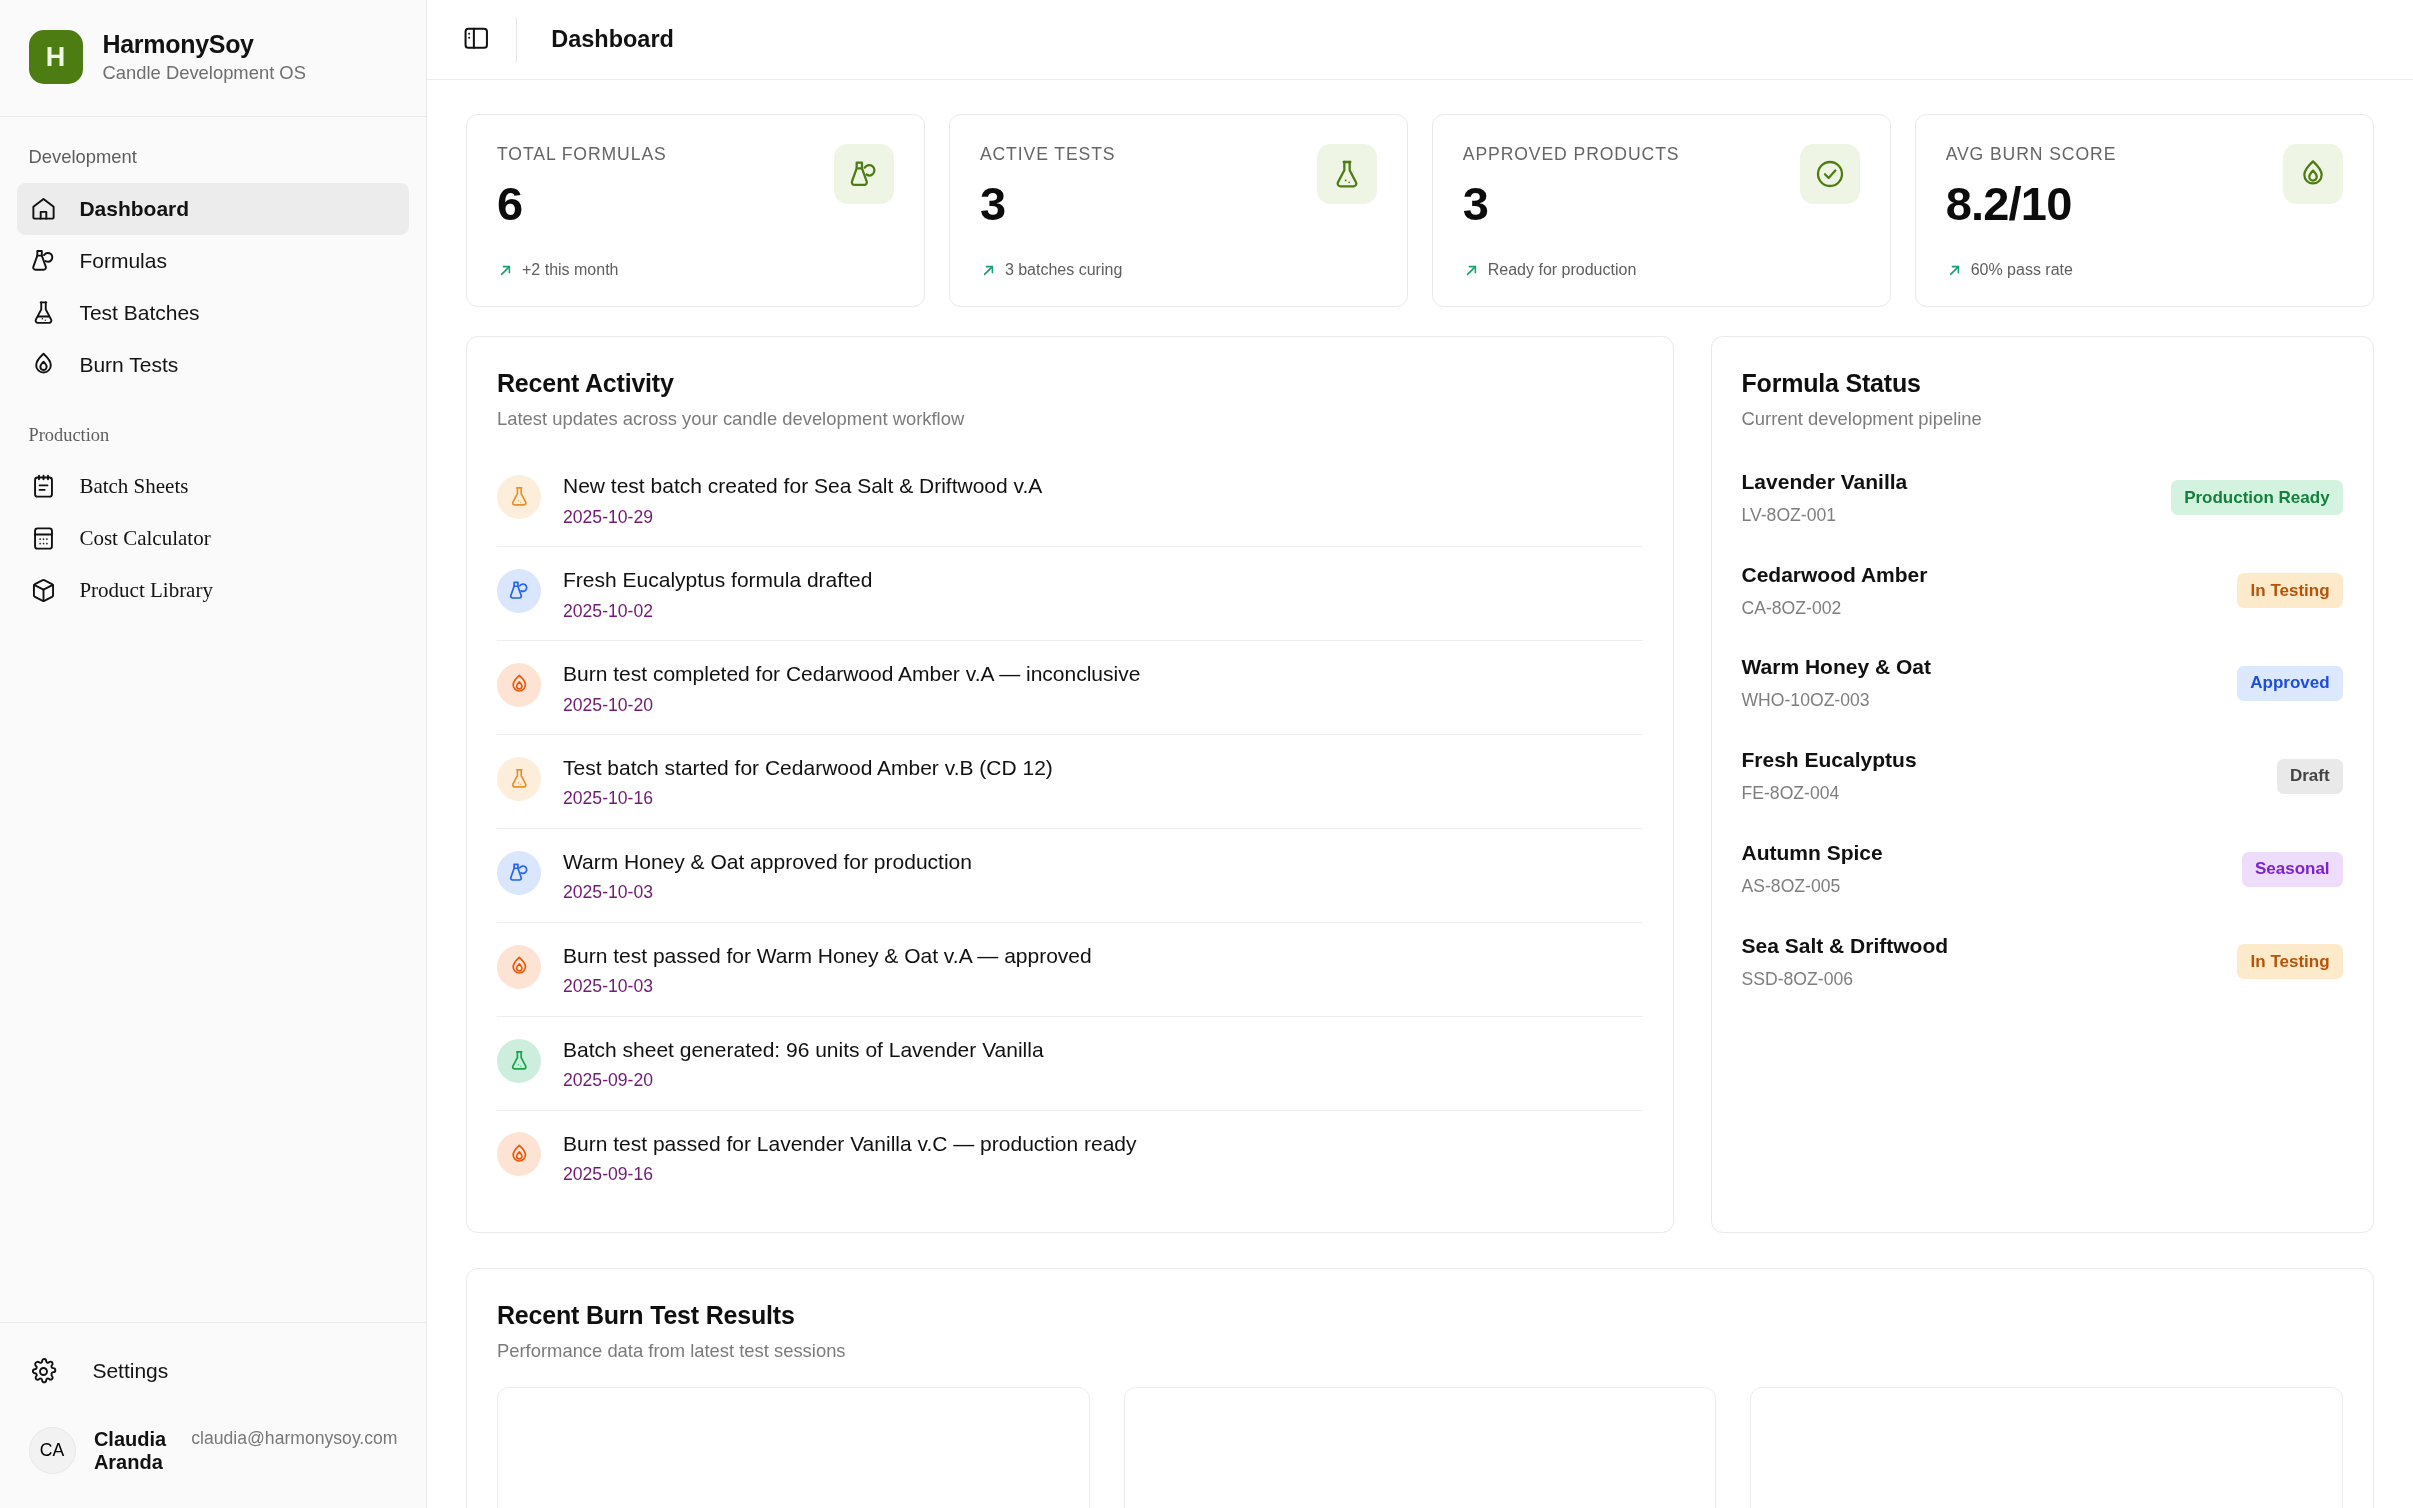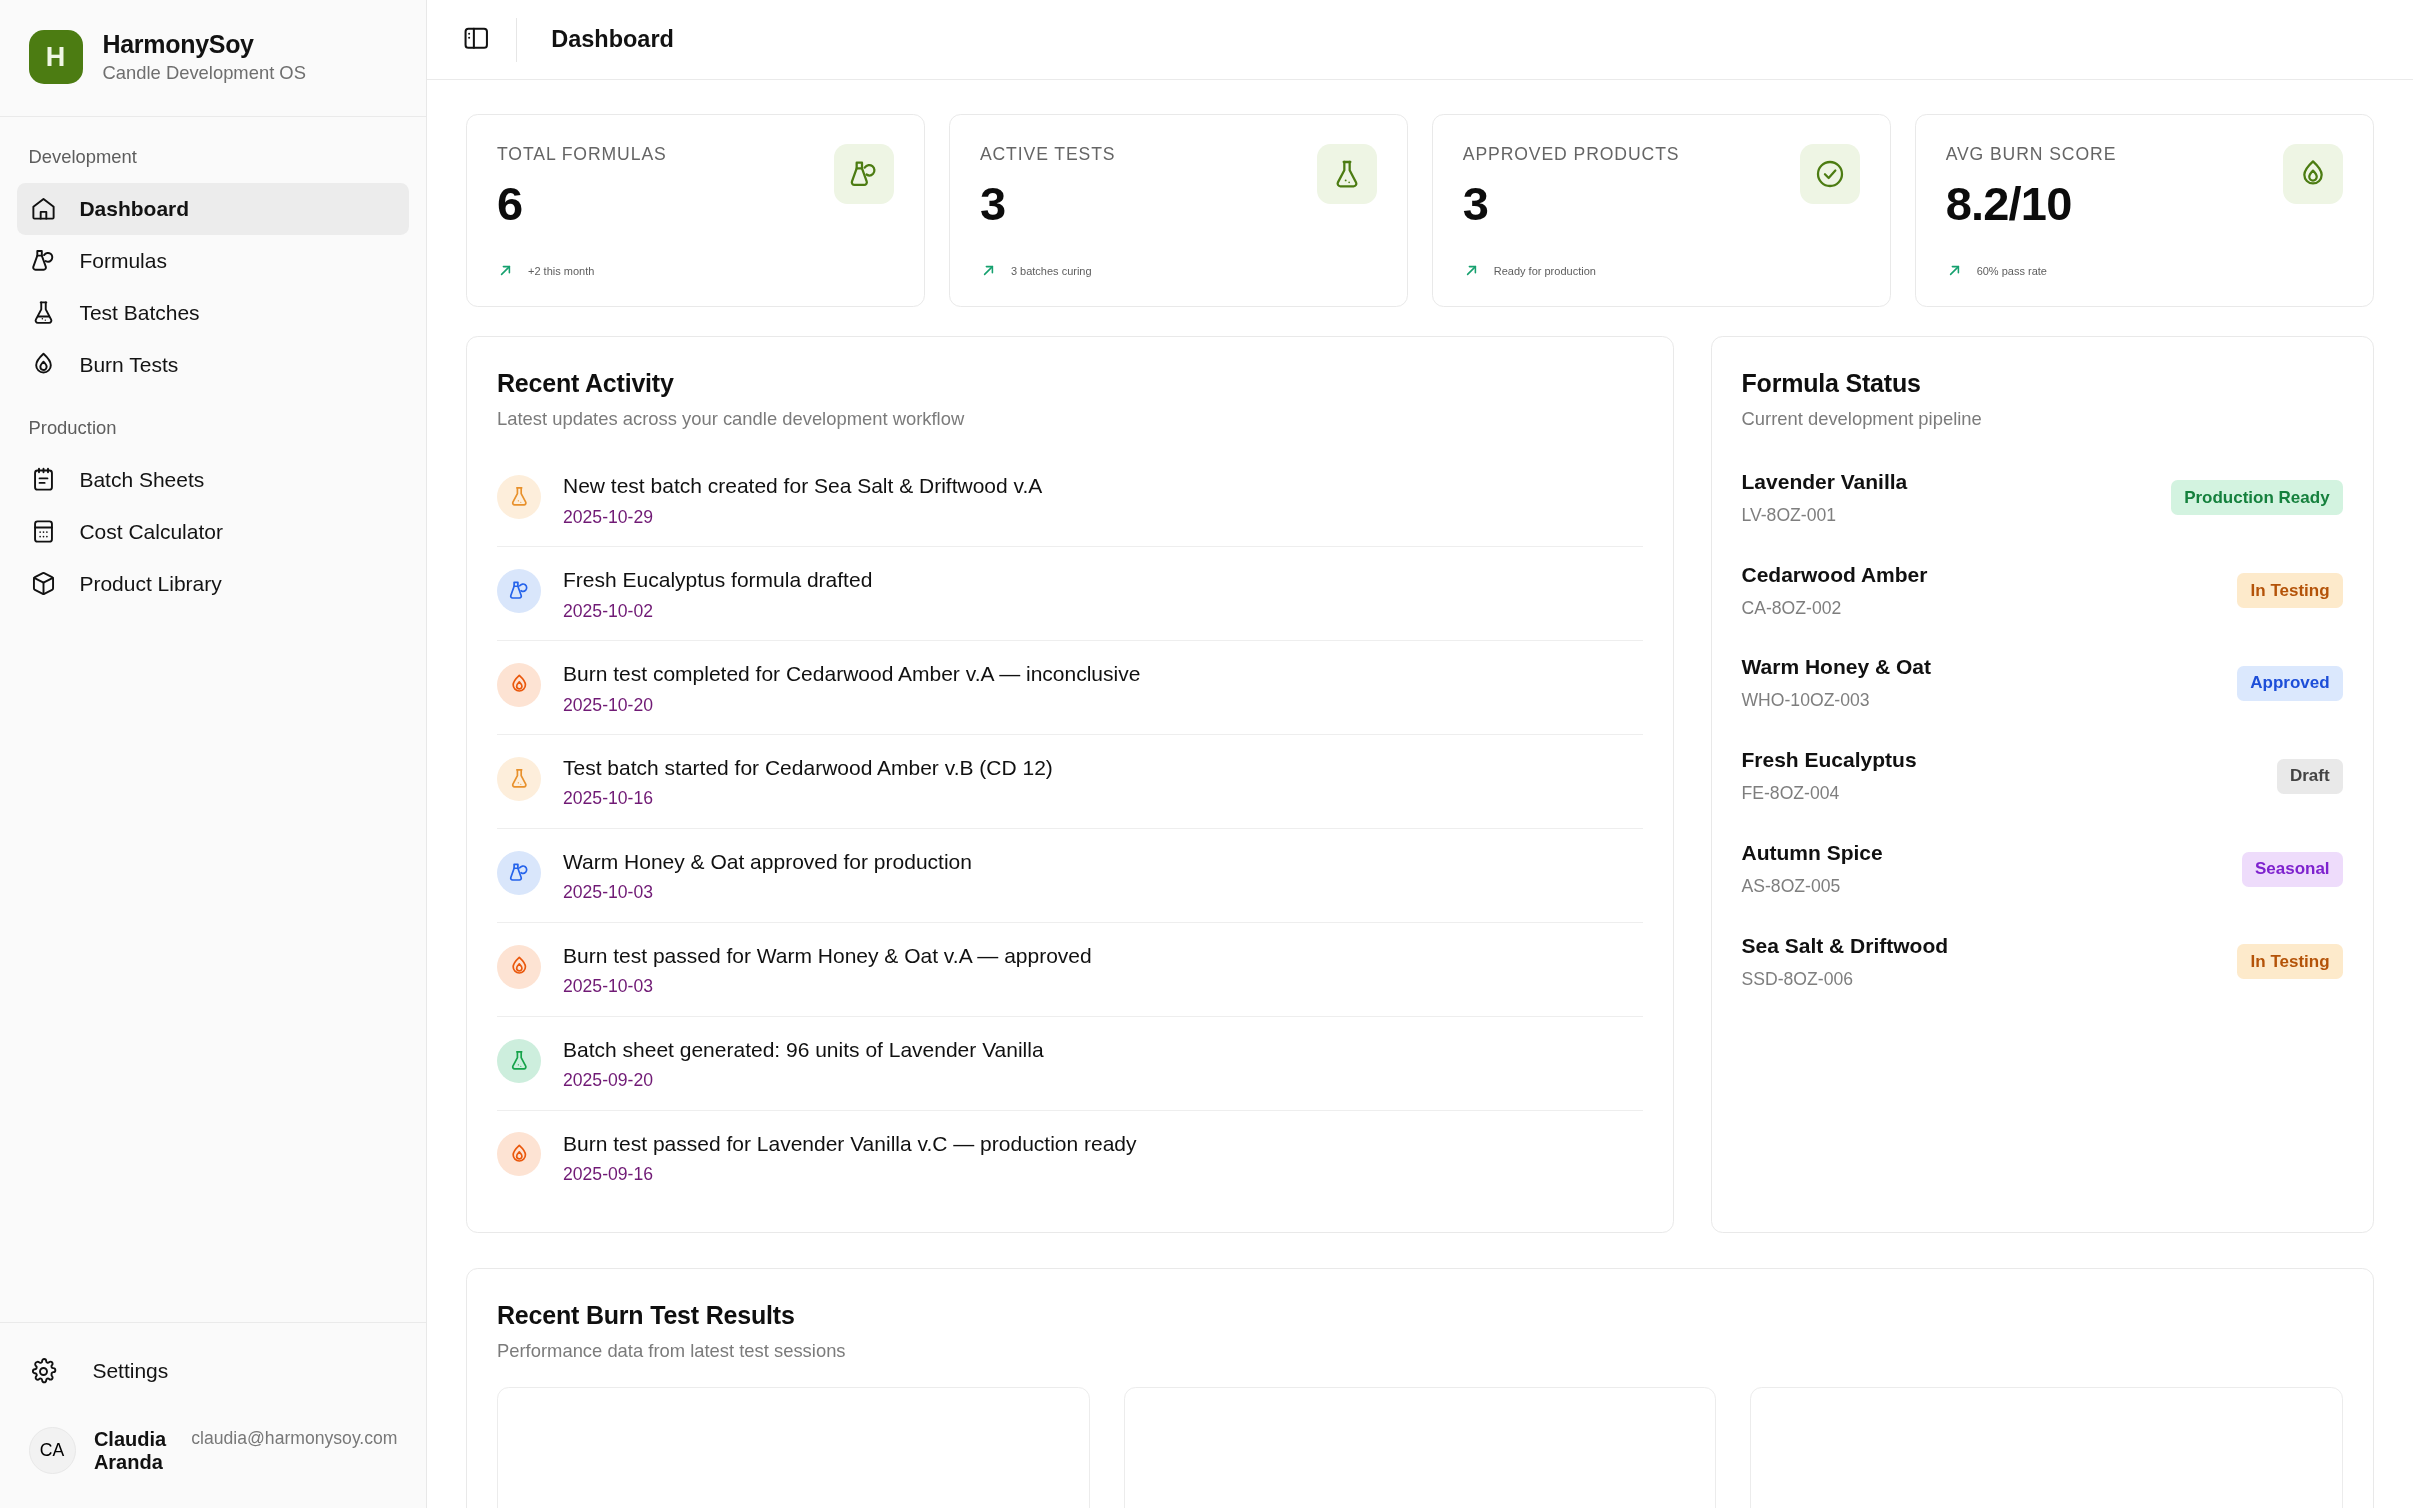--- a/index.html
+++ b/index.html
@@ -34,21 +34,21 @@
   }
   .brand-text { display: flex; flex-direction: column; gap: 3.4px; }
   .brand-name { font-size: 25px; font-weight: bold; color: #121212; letter-spacing: -0.3px; }
   .brand-sub { font-size: 18.4px; color: #6e6e6e; }
 
   .nav { flex: 1 1 auto; padding: 28.5px 0 0 0; overflow: hidden; }
   .nav-section-label {
     font-size: 18.4px; color: #5d5d5d;
     padding: 0 28.5px; margin-bottom: 15px;
   }
-  .nav-section + .nav-section { margin-top: 26px; }
+  .nav-section + .nav-section { margin-top: 34px; font-family: Liberation Serif, serif; }
   .nav-item {
     display: flex; align-items: center; gap: 22px;
     height: 52px; margin: 0 17px; padding: 0 13.4px;
     border-radius: 8.4px; cursor: pointer;
   }
   .nav-item.active { background: #ececec; }
   .nav-item .lbl { font-size: 21px; color: #131313; }
   .nav-item.active .lbl { font-weight: bold; }
   .ic { width: 27px; height: 27px; flex: 0 0 27px; display: block; }
   .ic svg { width: 27px; height: 27px; display: block; }
@@ -95,21 +95,21 @@
     display: flex; flex-direction: column; justify-content: space-between;
   }
   .stat-top { display: flex; align-items: flex-start; justify-content: space-between; }
   .stat-label { font-size: 17.6px; letter-spacing: 0.9px; color: #656565; text-transform: uppercase; }
   .stat-value { font-size: 47px; font-weight: bold; color: #0c0c0c; margin-top: 11.7px; letter-spacing: -0.8px; }
   .stat-ic {
     width: 60px; height: 60px; border-radius: 13.4px; background: #eef5e4;
     display: flex; align-items: center; justify-content: center; flex: 0 0 60px;
   }
   .stat-ic svg { width: 32px; height: 32px; display: block; }
-  .stat-foot { display: flex; align-items: center; gap: 14px; font-size: 11px; color: #5e5e5e; }
+  .stat-foot { display: flex; align-items: center; gap: 8px; font-size: 16px; color: #5e5e5e; }
   .arrow-up { width: 17px; height: 17px; display: block; }
 
   
   .midrow { display: grid; grid-template-columns: 1.82fr 1fr; gap: 37px; margin-top: 28.5px; }
   .panel { background: #fff; border: 1.7px solid #e9e9e9; border-radius: 11.7px; padding: 32px 30px 28.5px 30px; }
   .panel-title { font-size: 25px; font-weight: bold; color: #0f0f0f; letter-spacing: -0.2px; }
   .panel-sub { font-size: 18.4px; color: #7b7b7b; margin-top: 10px; }
 
   .activity-list { margin-top: 23.5px; }
   .activity-row {

